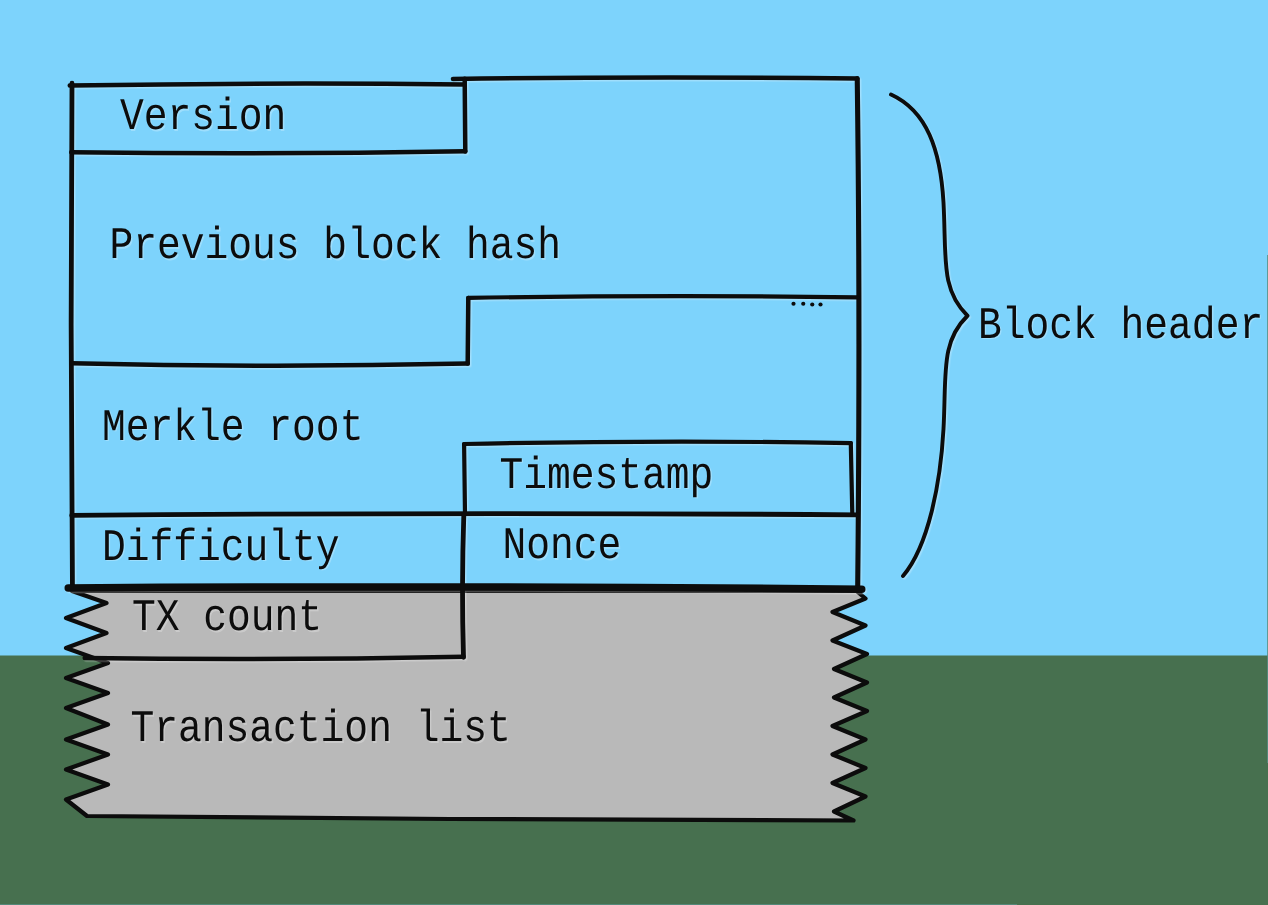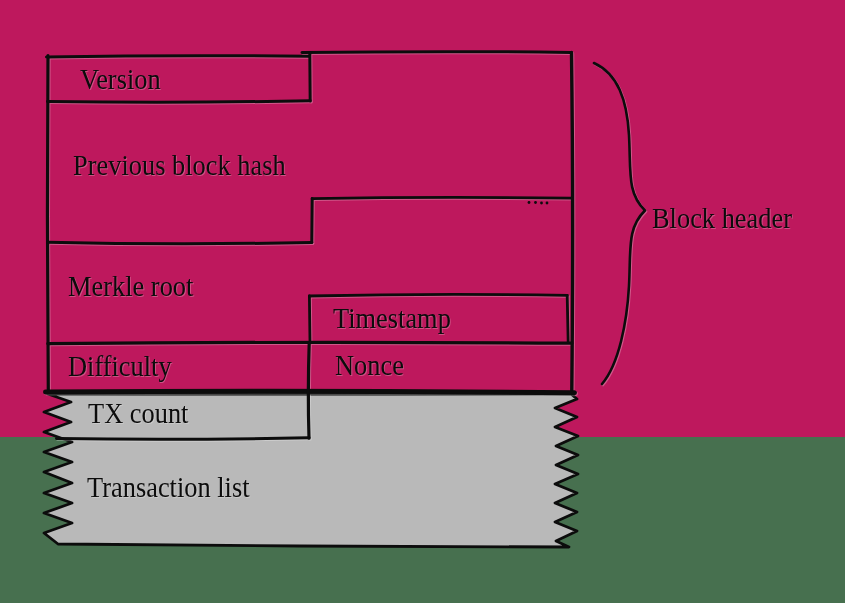--- a/index.html
+++ b/index.html
@@ -7,22 +7,22 @@
     padding: 0;
     width: 845px;
     height: 603px;
     overflow: hidden;
     background: #47704f;
   }
   .stage {
     position: relative;
     width: 845px;
     height: 437px;
-    background: #be185d;
-    font-family: Liberation Serif, serif;
+    background: #7dd3fc;
+    font-family: Liberation Mono, monospace;
   }
   svg.diagram {
     position: absolute;
     left: 0;
     top: 0;
   }
   .lines {
     filter: drop-shadow(1.5px 1.5px 0 rgba(255,255,255,0.28));
   }
   .lbl {

